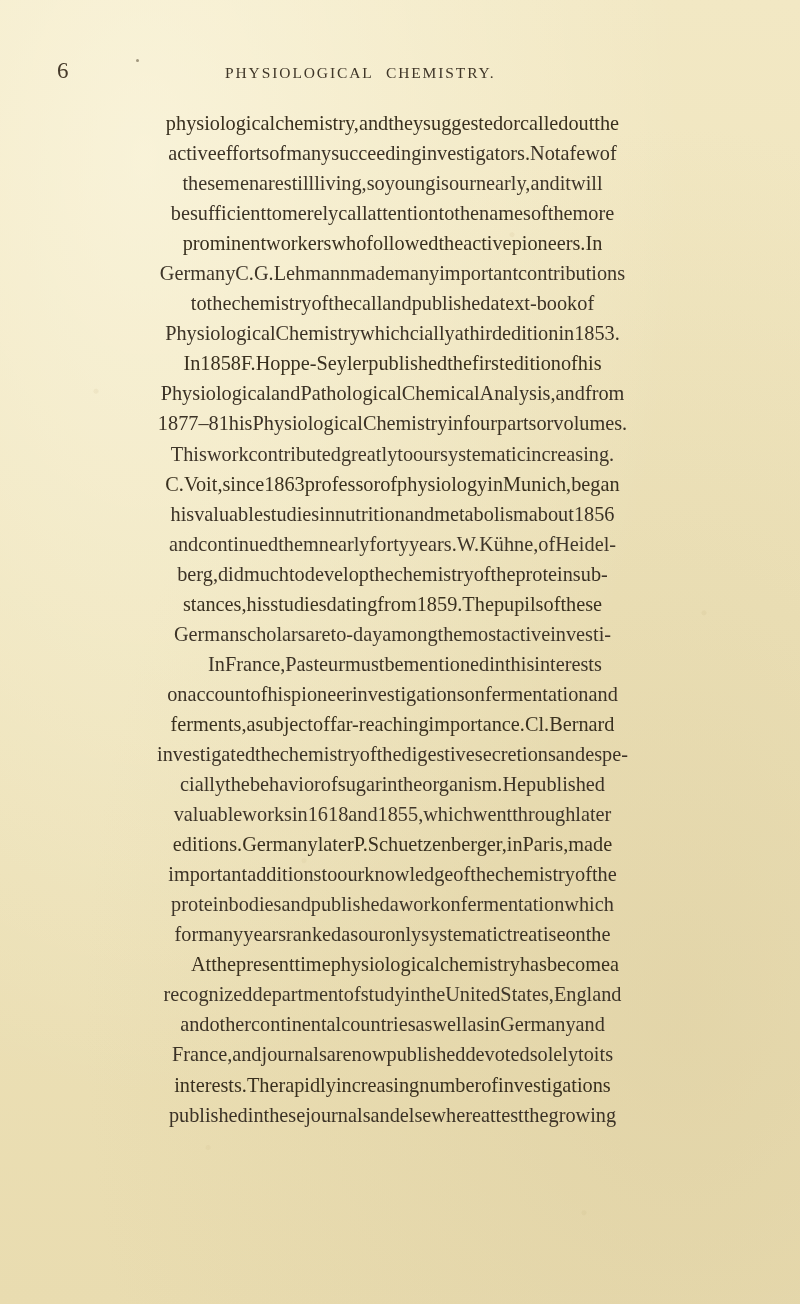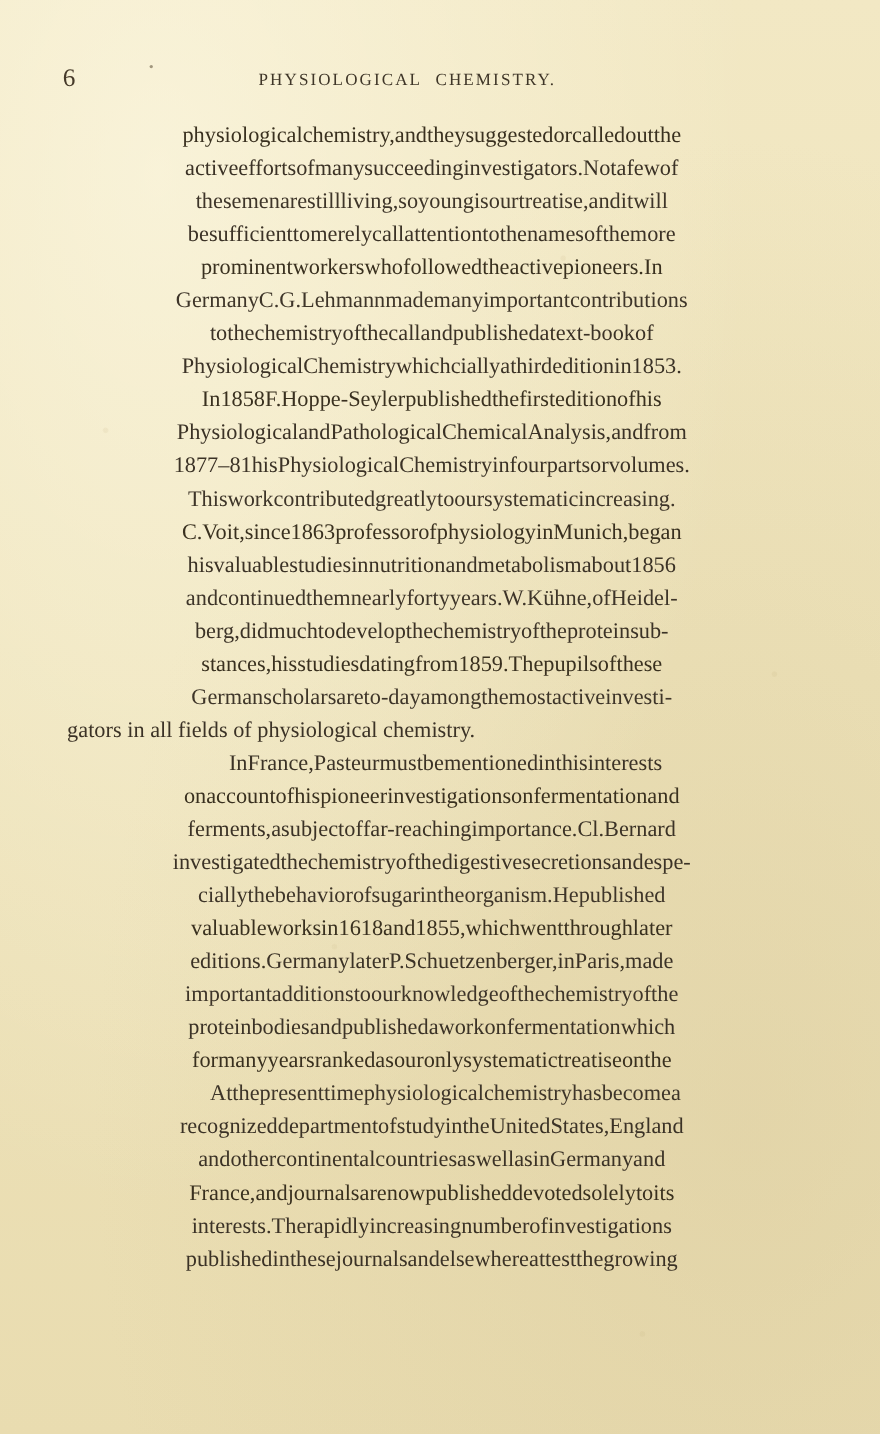--- a/index.html
+++ b/index.html
@@ -63,21 +63,20 @@
   }
   .head-title {
     position: absolute;
     left: 168px;
     top: 5px;
     font-size: 15.5px;
     line-height: 22px;
     letter-spacing: 1.9px;
     word-spacing: 7px;
     color: #3f3628;
-    margin-left: 10px;
   }
   .speck {
     position: absolute;
     left: 79px;
     top: 2px;
     width: 3px;
     height: 3px;
     border-radius: 50%;
     background: rgba(90,76,52,0.55);
   }
@@ -149,21 +148,21 @@
       <div class="line just">
         <span>these</span>
         <span>men</span>
         <span>are</span>
         <span>still</span>
         <span>living,</span>
         <span>so</span>
         <span>young</span>
         <span>is</span>
         <span>our</span>
-        <span>treatise,</span>
+        <span>nearly,</span>
         <span>and</span>
         <span>it</span>
         <span>will</span>
       </div>
       <div class="line just">
         <span>be</span>
         <span>sufficient</span>
         <span>to</span>
         <span>merely</span>
         <span>call</span>
@@ -325,21 +324,20 @@
         <span>German</span>
         <span>scholars</span>
         <span>are</span>
         <span>to-day</span>
         <span>among</span>
         <span>the</span>
         <span>most</span>
         <span>active</span>
         <span>investi-</span>
       </div>
-      <div class="line">gators in all fields of physiological chemistry.</div>
       <div class="line indent just">
         <span>In</span>
         <span>France,</span>
         <span>Pasteur</span>
         <span>must</span>
         <span>be</span>
         <span>mentioned</span>
         <span>in</span>
         <span>this</span>
         <span>interests</span>

